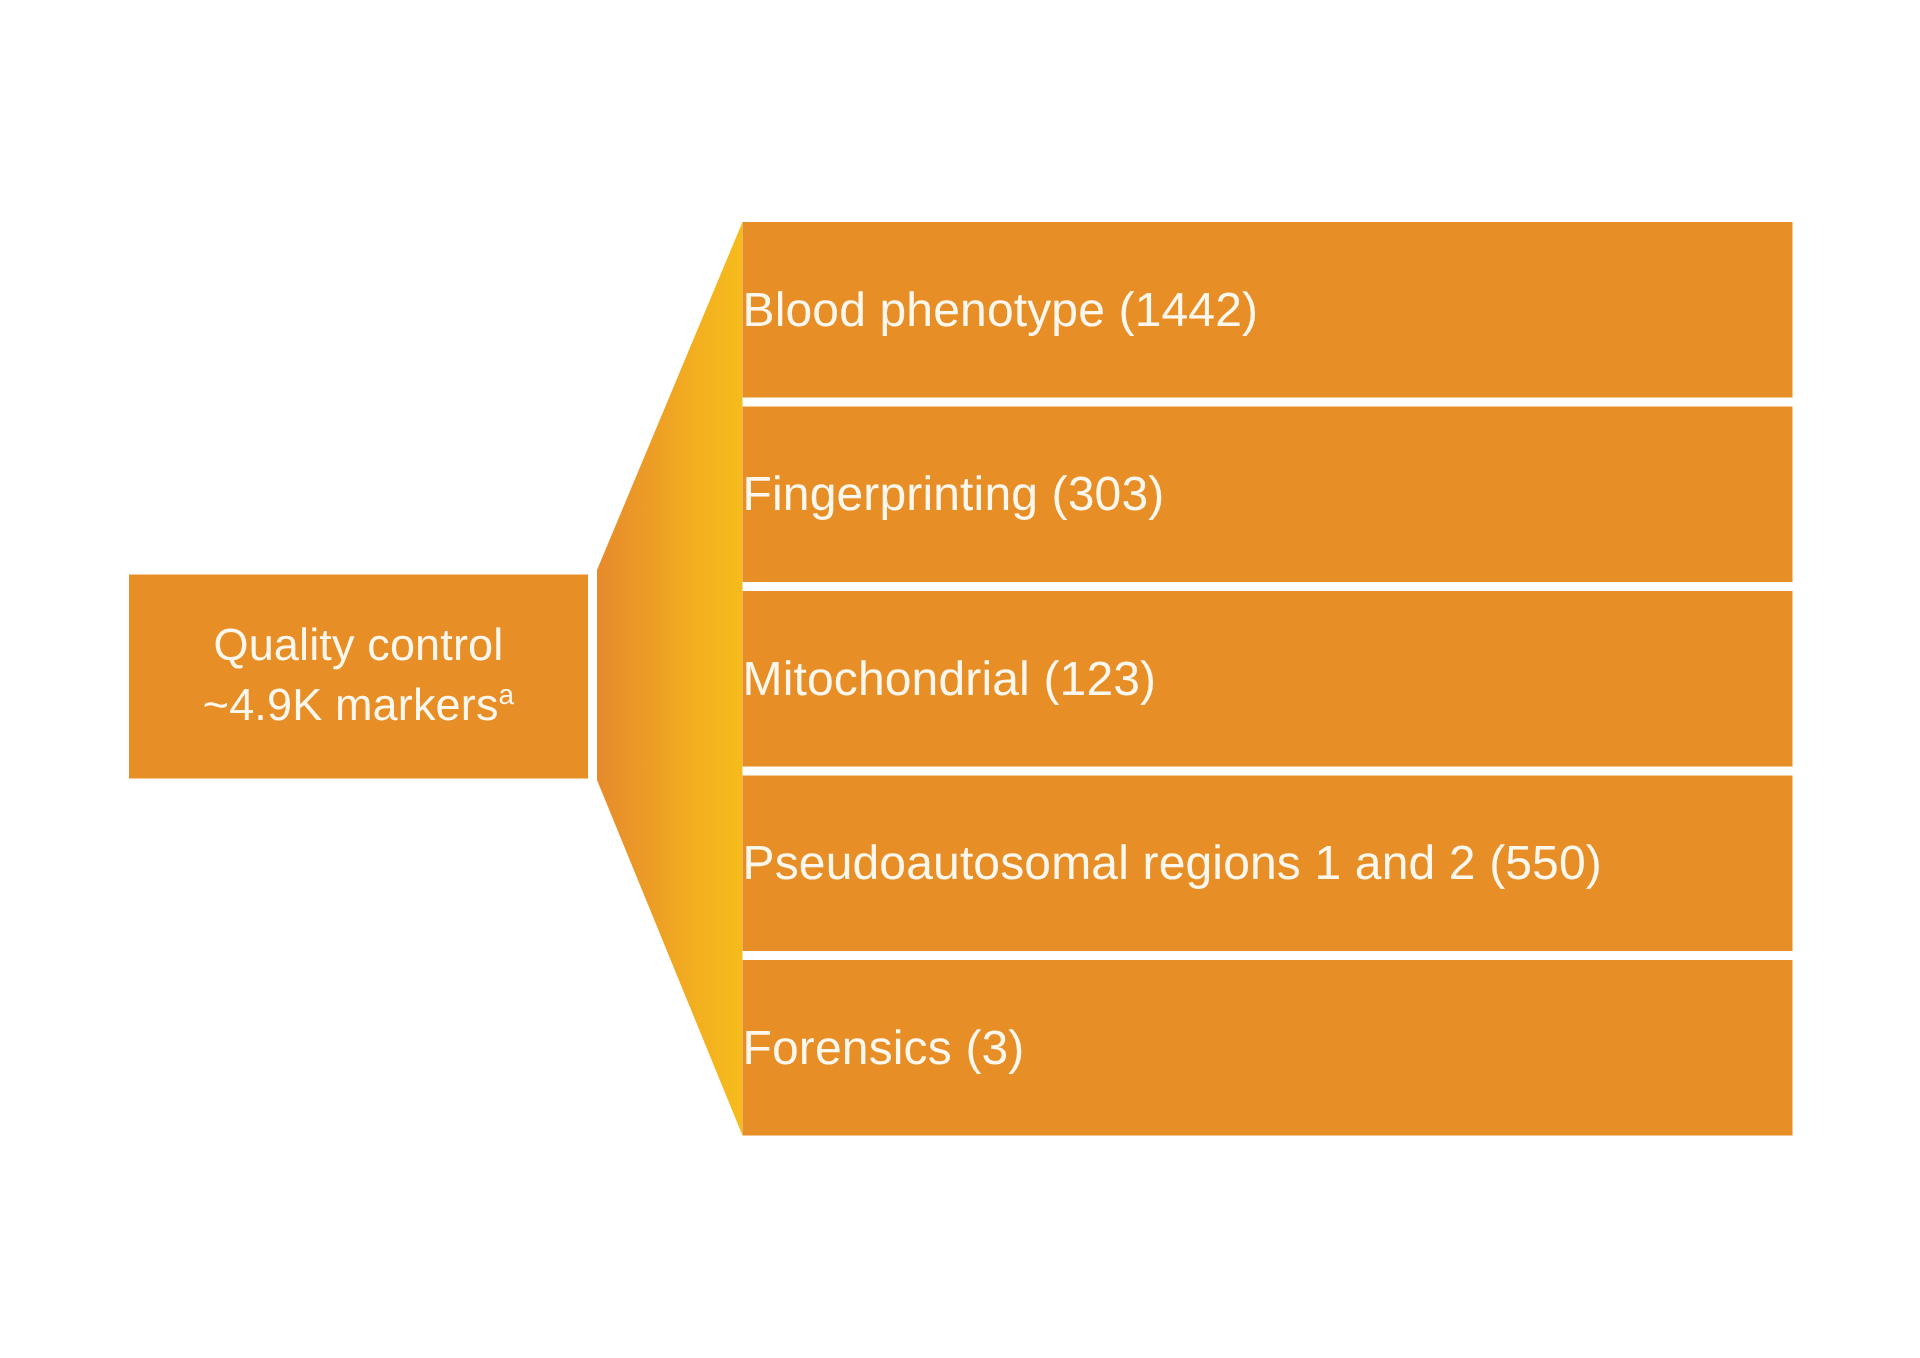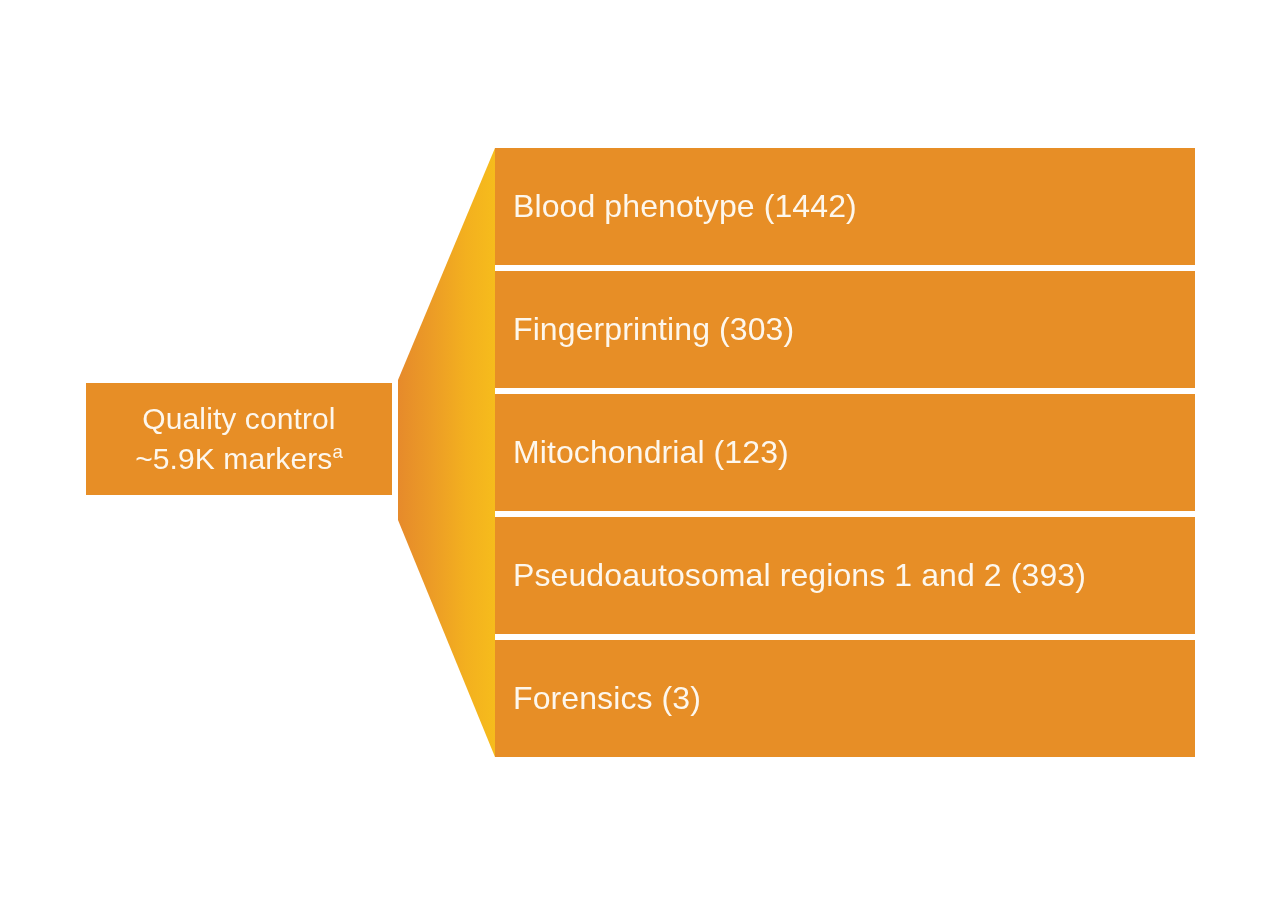--- a/index.html
+++ b/index.html
@@ -22,21 +22,21 @@
     width: 1280px;
     height: 905px;
   }
 
   
   .source-box {
     position: absolute;
     left: 86px;
     top: 383px;
     width: 306px;
-    height: 112px;
+    height: 136px;
     background: #E78E26;
     display: flex;
     align-items: center;
     justify-content: center;
     box-sizing: border-box;
   }
   .source-box-label {
     color: #FDF7ED;
     font-size: 30px;
     line-height: 1.35;
@@ -68,42 +68,41 @@
     width: 700px;
     height: 609px;
     display: flex;
     flex-direction: column;
   }
   .category-row {
     flex: 1 1 0;
     background: #E78E26;
     display: flex;
     align-items: center;
-    padding-left: 18px;
     box-sizing: border-box;
     margin-bottom: 6px;
   }
   .category-row:last-child {
     margin-bottom: 0;
     text-align: center;
   }
   .category-label {
     color: #FDF7ED;
     font-size: 32px;
     letter-spacing: 0.1px;
     white-space: nowrap;
   }
 </style>
 </head>
 <body>
 
 <div id="diagram">
 
   <div class="source-box">
-    <div class="source-box-label"><span>Quality control</span><br><span>~5.9K markers</span><span class="sup">a</span></div>
+    <div class="source-box-label"><span>Quality control</span><br><span>~4.9K markers</span><span class="sup">a</span></div>
   </div>
 
   <svg class="fan-connector" viewBox="0 0 110 630" width="110" height="630" preserveAspectRatio="none">
     <defs>
       <linearGradient id="fanGrad" x1="0" y1="0" x2="1" y2="0">
         <stop offset="0%" stop-color="#E68A2B"></stop>
         <stop offset="35%" stop-color="#EC9C26"></stop>
         <stop offset="70%" stop-color="#F3B01F"></stop>
         <stop offset="100%" stop-color="#F6BC1C"></stop>
       </linearGradient>
@@ -115,20 +114,20 @@
     <div class="category-row">
       <span class="category-label">Blood phenotype (1442)</span>
     </div>
     <div class="category-row">
       <span class="category-label">Fingerprinting (303)</span>
     </div>
     <div class="category-row">
       <span class="category-label">Mitochondrial (123)</span>
     </div>
     <div class="category-row">
-      <span class="category-label">Pseudoautosomal regions 1 and 2 (393)</span>
+      <span class="category-label">Pseudoautosomal regions 1 and 2 (550)</span>
     </div>
     <div class="category-row">
       <span class="category-label">Forensics (3)</span>
     </div>
   </div>
 
 </div>
 
 </body></html>

